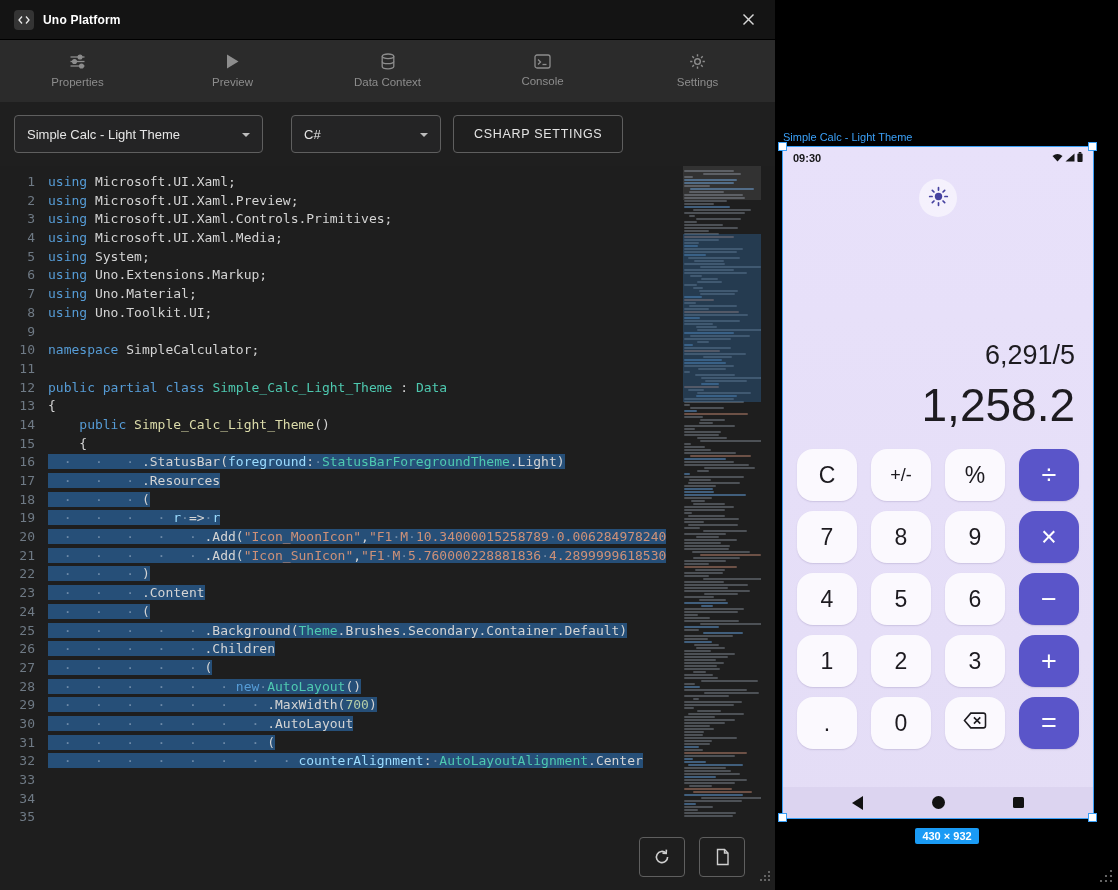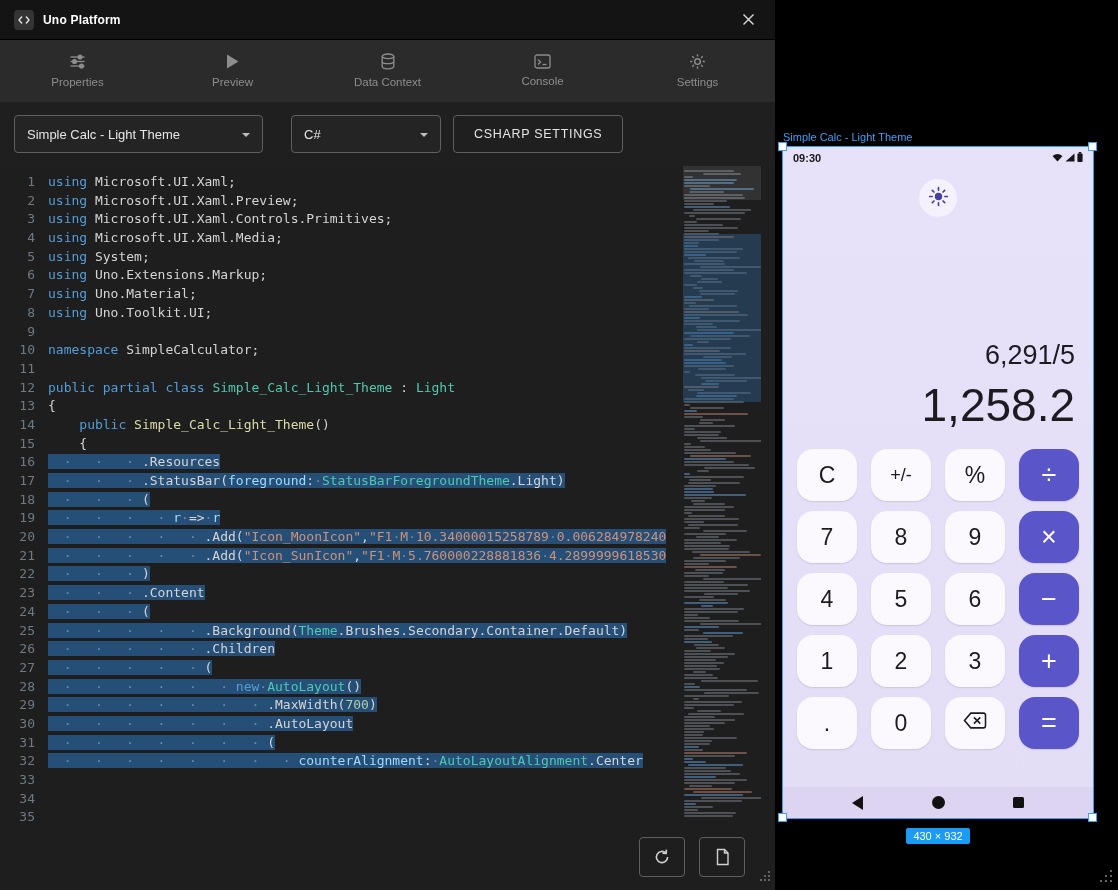--- a/index.html
+++ b/index.html
@@ -74,22 +74,22 @@
   .right-panel { position:absolute; left:775px; top:0; width:343px; height:890px; background:#000; }
   .frame-label { position:absolute; left:8px; top:131px; font-size:11px; color:#3ba0f7;
     cursor:pointer; white-space:nowrap; }
   .phone { position:absolute; left:8px; top:147px; width:310px; height:671px;
     background:linear-gradient(#e8e1fa, #e4ddf6); outline:1.5px solid #3ba0f7;
     display:flex; flex-direction:column; overflow:hidden; }
   .handle { position:absolute; width:9px; height:9px; background:#fff;
     border:1.5px solid #3ba0f7; z-index:5; }
   .h-tl { left:3px;  top:142px; } .h-tr { left:313px; top:142px; }
   .h-bl { left:3px;  top:813px; } .h-br { left:313px; top:813px; }
-  .size-badge-row { position:absolute; top:828px; left:8px; width:310px; display:flex;
-    justify-content:center; }
+  .size-badge-row { position:absolute; top:828px; left:17px; width:310px; display:flex;
+    justify-content:center;font-weight:bold; }
   .size-badge { background:#1a9bf5; color:#fff; font-size:11px; padding:2px 7px; border-radius:2px; }
 
   
   .status { height:22px; flex:none; display:flex; align-items:center; padding:0 10px;
     font-size:11px; font-weight:bold; color:#161618; }
   .status-icons { margin-left:auto; display:flex; align-items:center; gap:2px; }
   .toggle { width:38px; height:38px; flex:none; border-radius:50%; margin:10px auto 0;
     background:rgba(255,255,255,0.55); display:flex; align-items:center; justify-content:center;
     cursor:pointer; }
   .display { margin-top:122px; padding-right:18px; text-align:right; color:#1d1b20; }
@@ -251,26 +251,26 @@
         <div class="cl"><span class="c-k">using</span><span class="c-p"> Microsoft.UI.Xaml.Preview;</span></div>
         <div class="cl"><span class="c-k">using</span><span class="c-p"> Microsoft.UI.Xaml.Controls.Primitives;</span></div>
         <div class="cl"><span class="c-k">using</span><span class="c-p"> Microsoft.UI.Xaml.Media;</span></div>
         <div class="cl"><span class="c-k">using</span><span class="c-p"> System;</span></div>
         <div class="cl"><span class="c-k">using</span><span class="c-p"> Uno.Extensions.Markup;</span></div>
         <div class="cl"><span class="c-k">using</span><span class="c-p"> Uno.Material;</span></div>
         <div class="cl"><span class="c-k">using</span><span class="c-p"> Uno.Toolkit.UI;</span></div>
         <div class="cl"></div>
         <div class="cl"><span class="c-k">namespace</span><span class="c-p"> SimpleCalculator;</span></div>
         <div class="cl"></div>
-        <div class="cl"><span class="c-k">public</span><span class="c-p"> </span><span class="c-k">partial</span><span class="c-p"> </span><span class="c-k">class</span><span class="c-p"> </span><span class="c-t">Simple_Calc_Light_Theme</span><span class="c-p"> : </span><span class="c-t">Light</span></div>
+        <div class="cl"><span class="c-k">public</span><span class="c-p"> </span><span class="c-k">partial</span><span class="c-p"> </span><span class="c-k">class</span><span class="c-p"> </span><span class="c-t">Simple_Calc_Light_Theme</span><span class="c-p"> : </span><span class="c-t">Data</span></div>
         <div class="cl"><span class="c-p">{</span></div>
         <div class="cl">    <span class="c-k">public</span><span class="c-p"> </span><span class="c-m">Simple_Calc_Light_Theme</span><span class="c-p">()</span></div>
         <div class="cl">    <span class="c-p">{</span></div>
+        <div class="cl"><span class="selbg"><span class="wsdot">  ·   ·   · </span><span class="c-p">.StatusBar(</span><span class="c-v">foreground</span><span class="c-p">:<span class="wsdot">·</span></span><span class="c-t">StatusBarForegroundTheme</span><span class="c-p">.Light)</span></span></div>
         <div class="cl"><span class="selbg"><span class="wsdot">  ·   ·   · </span><span class="c-p">.Resources</span></span></div>
-        <div class="cl"><span class="selbg"><span class="wsdot">  ·   ·   · </span><span class="c-p">.StatusBar(</span><span class="c-v">foreground</span><span class="c-p">:<span class="wsdot">·</span></span><span class="c-t">StatusBarForegroundTheme</span><span class="c-p">.Light)</span></span></div>
         <div class="cl"><span class="selbg"><span class="wsdot">  ·   ·   · </span><span class="c-p">(</span></span></div>
         <div class="cl"><span class="selbg"><span class="wsdot">  ·   ·   ·   · </span><span class="c-v">r</span><span class="c-p"><span class="wsdot">·</span>=&gt;<span class="wsdot">·</span></span><span class="c-v">r</span></span></div>
         <div class="cl"><span class="selbg"><span class="wsdot">  ·   ·   ·   ·   · </span><span class="c-p">.Add(</span><span class="c-s">"Icon_MoonIcon"</span><span class="c-p">,</span><span class="c-s">"F1<span class="wsdot">·</span>M<span class="wsdot">·</span>10.34000015258789<span class="wsdot">·</span>0.006284978240</span></span></div>
         <div class="cl"><span class="selbg"><span class="wsdot">  ·   ·   ·   ·   · </span><span class="c-p">.Add(</span><span class="c-s">"Icon_SunIcon"</span><span class="c-p">,</span><span class="c-s">"F1<span class="wsdot">·</span>M<span class="wsdot">·</span>5.760000228881836<span class="wsdot">·</span>4.2899999618530</span></span></div>
         <div class="cl"><span class="selbg"><span class="wsdot">  ·   ·   · </span><span class="c-p">)</span></span></div>
         <div class="cl"><span class="selbg"><span class="wsdot">  ·   ·   · </span><span class="c-p">.Content</span></span></div>
         <div class="cl"><span class="selbg"><span class="wsdot">  ·   ·   · </span><span class="c-p">(</span></span></div>
         <div class="cl"><span class="selbg"><span class="wsdot">  ·   ·   ·   ·   · </span><span class="c-p">.Background(</span><span class="c-t">Theme</span><span class="c-p">.Brushes.Secondary.Container.Default)</span></span></div>
         <div class="cl"><span class="selbg"><span class="wsdot">  ·   ·   ·   ·   · </span><span class="c-p">.Children</span></span></div>
         <div class="cl"><span class="selbg"><span class="wsdot">  ·   ·   ·   ·   · </span><span class="c-p">(</span></span></div>

